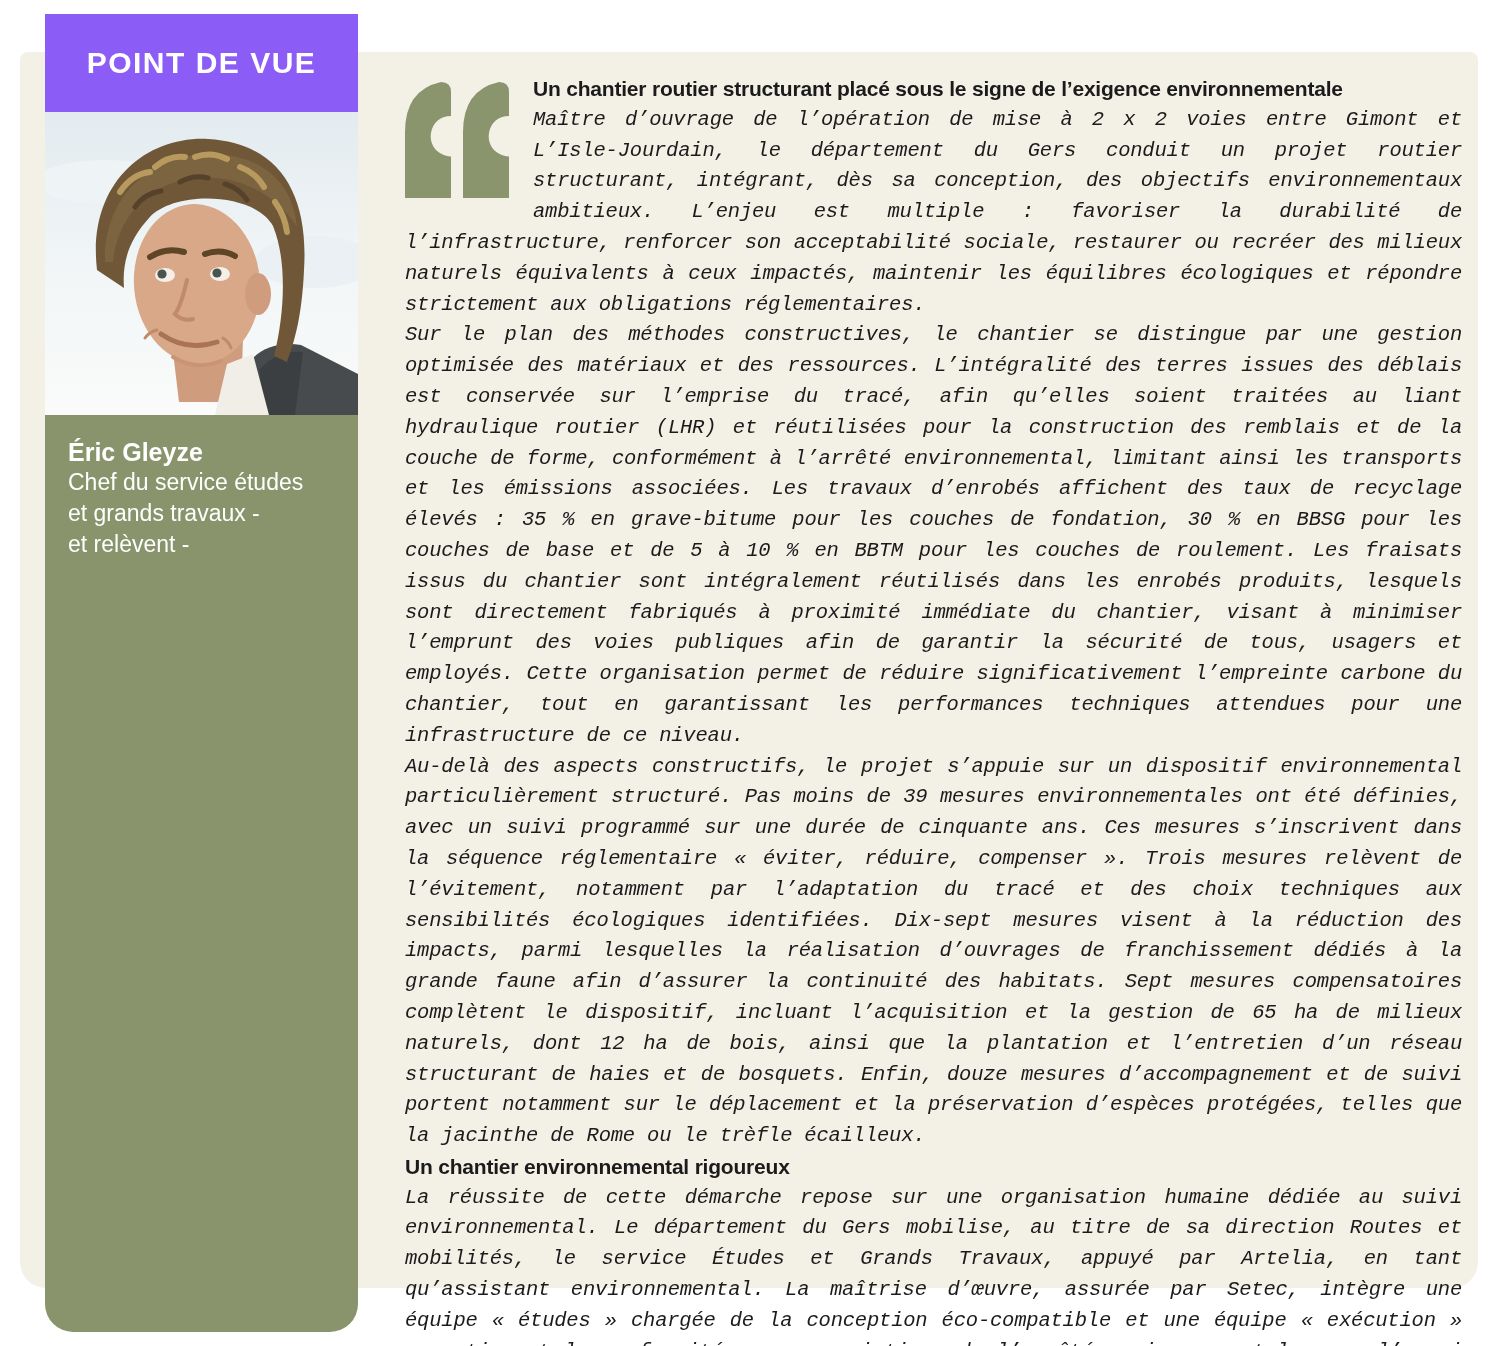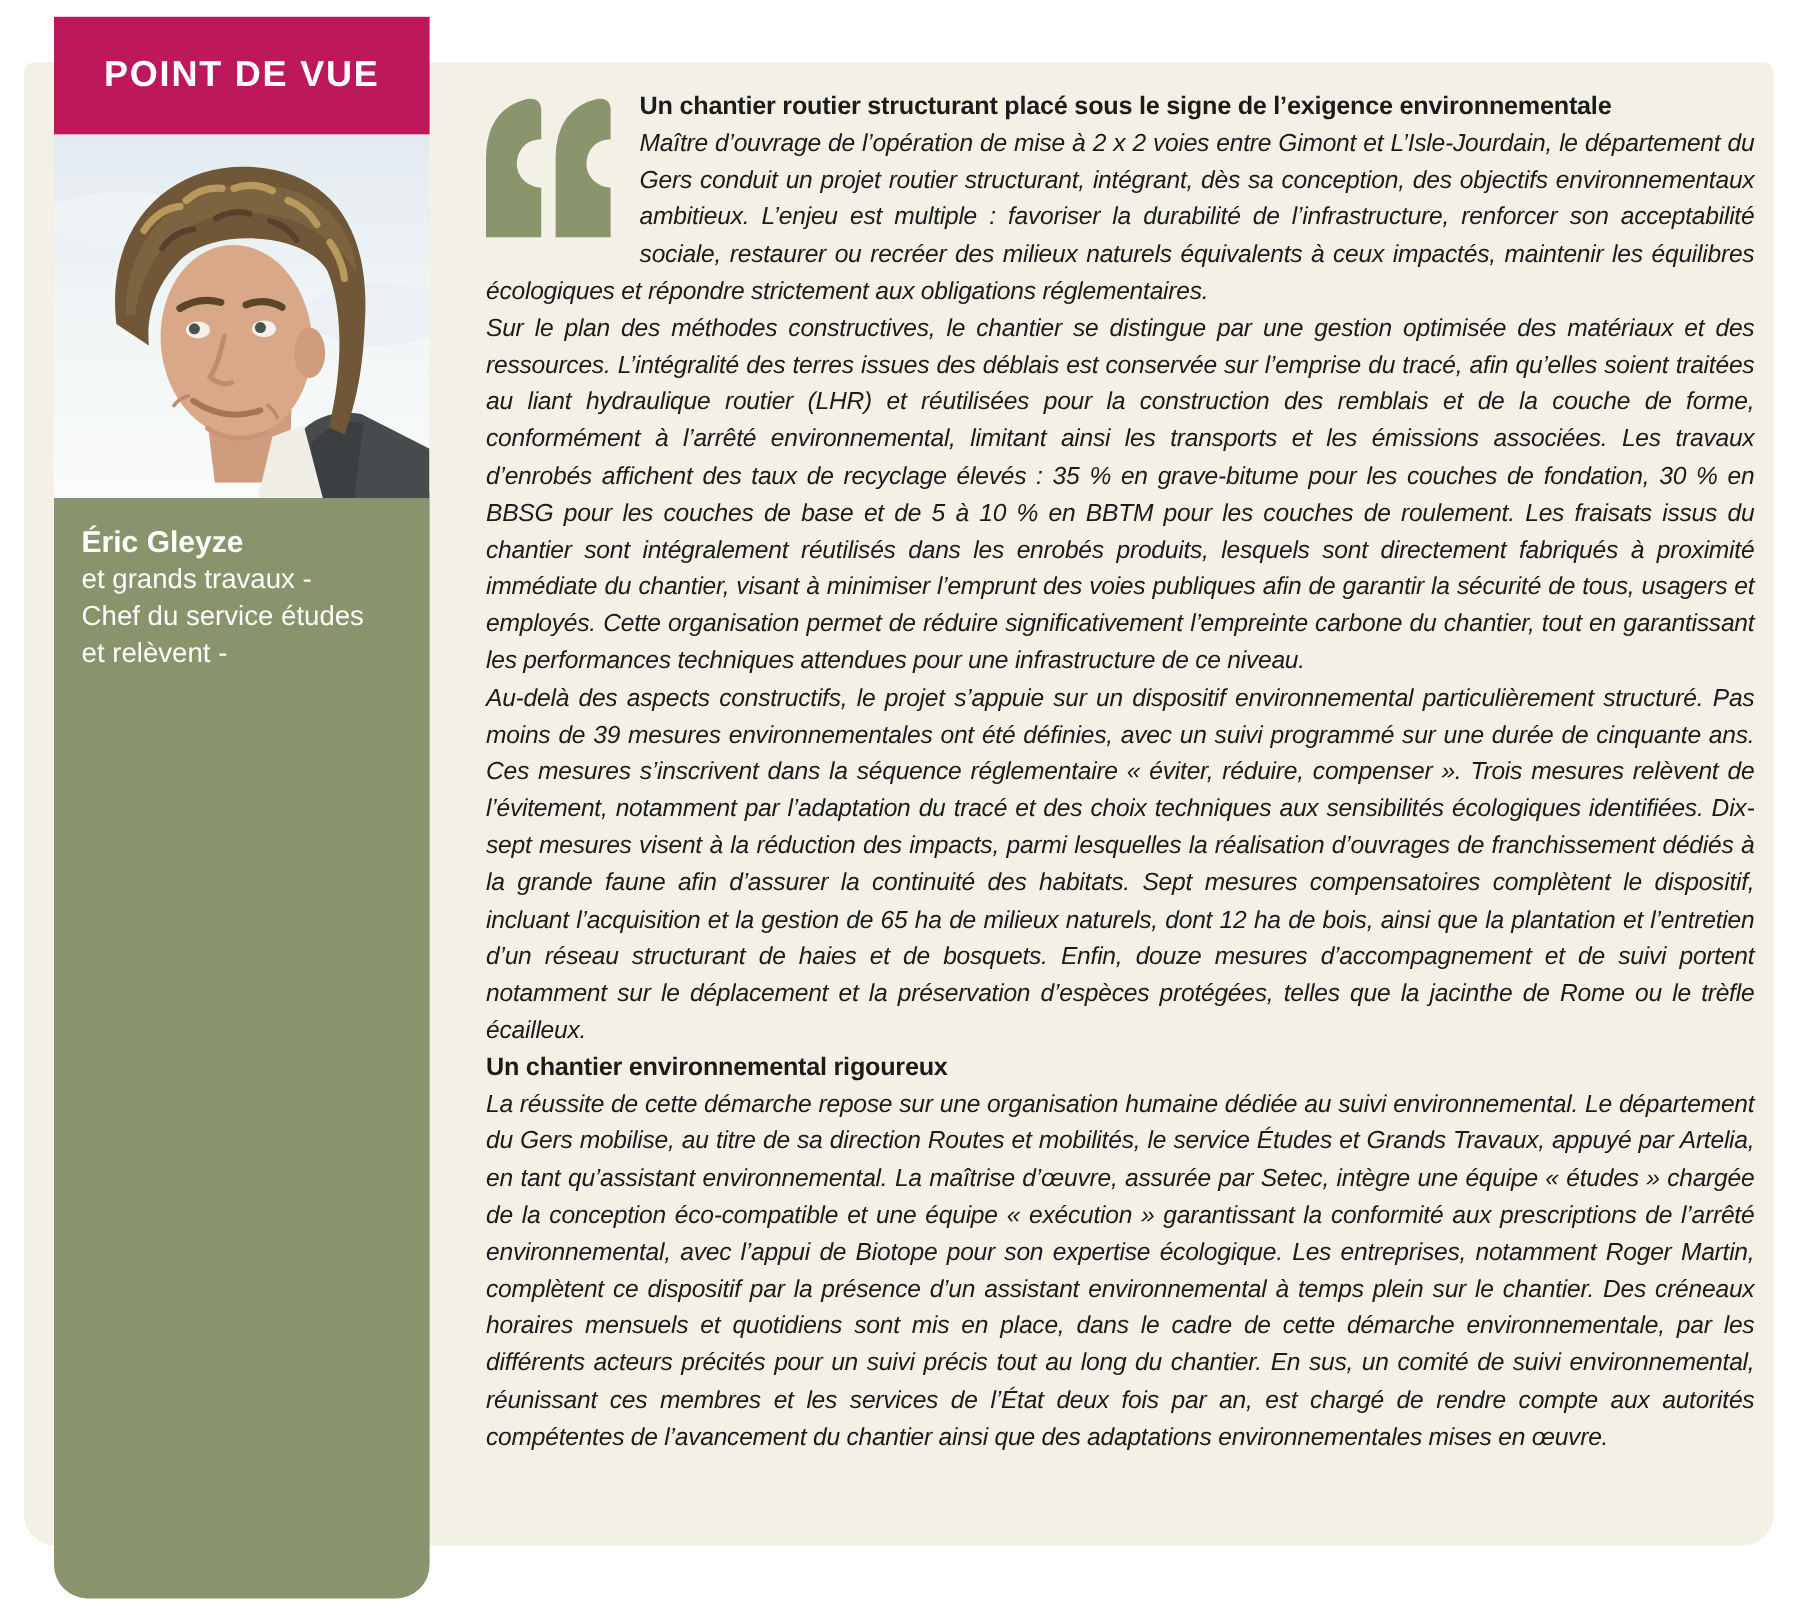--- a/index.html
+++ b/index.html
@@ -30,21 +30,21 @@
     background: #8a946c;
     border-radius: 0 0 28px 28px;
     z-index: 2;
   }
 
   
   .black-header {
     position: absolute;
     left: 45px; top: 14px;
     width: 313px; height: 98px;
-    background: #be185d;
+    background: #8b5cf6;
     display: flex; align-items: center; justify-content: center;
     z-index: 3;
   }
   .black-header .label {
     color: #ffffff;
     font-size: 30px; font-weight: 700;
     letter-spacing: 1.5px;
   }
 
   
@@ -92,20 +92,21 @@
   .quote-float svg { display: block; margin-top: 8px; }
   .article h2, .article h3 {
     font-size: 21px; font-weight: 700; font-style: normal;
     margin: 0; padding: 0;
     line-height: 30.8px;
     text-align: left;
   }
   .article p {
     margin: 0; padding: 0;
     font-style: italic;
+    font-family: Liberation Mono, monospace;
   }
 </style>
 </head>
 <body>
 
 <div class="stage">
 
   <div class="cream-panel"></div>
 
   <div class="green-sidebar"></div>
@@ -156,22 +157,22 @@
       <path d="M116 222 q26 18 56 8" stroke="#a97455" stroke-width="5" fill="none" stroke-linecap="round"></path>
       <path d="M112 218 q-8 2 -12 8 M178 226 q6 4 8 10" stroke="#c08b6b" stroke-width="3" fill="none" stroke-linecap="round"></path>
 
       <path d="M128 245 q22 14 48 4" stroke="#c89474" stroke-width="4" fill="none" stroke-linecap="round"></path>
     </svg>
   </div>
 
   <div class="profile-text">
     <div class="name">Éric Gleyze</div>
     <div class="role">
+      <div class="role-line">Chef du service études</div>
       <div class="role-line">et grands travaux -</div>
-      <div class="role-line">Chef du service études</div>
       <div class="role-line">et relèvent -</div>
     </div>
   </div>
 
   <div class="article" lang="fr">
     <div class="quote-float">
       <svg width="104" height="116" viewBox="0 0 104 116" xmlns="http://www.w3.org/2000/svg">
         <path fill="#8a946d" d="M36 0 Q46 0 46 10 L46 34 C35 34 27.5 41 26 51 C24 63 32.5 73.5 46 74.5 L46 116 L0 116 L0 50 Q0 8 36 0 Z"></path>
         <path fill="#8a946d" transform="translate(58 0)" d="M36 0 Q46 0 46 10 L46 34 C35 34 27.5 41 26 51 C24 63 32.5 73.5 46 74.5 L46 116 L0 116 L0 50 Q0 8 36 0 Z"></path>
       </svg>

